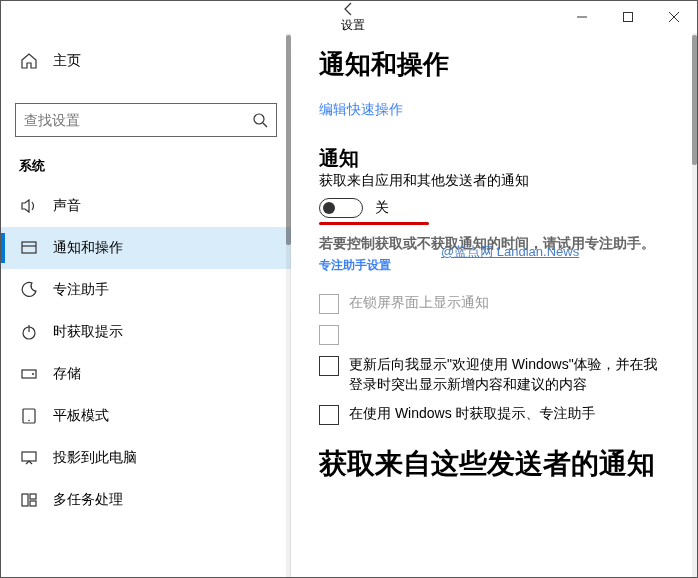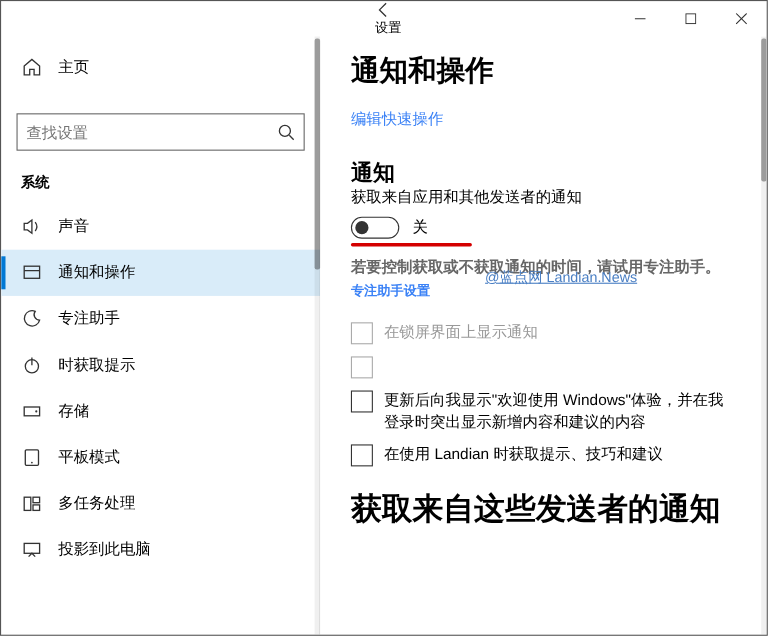--- a/index.html
+++ b/index.html
@@ -171,36 +171,36 @@
             <svg width="18" height="18" viewBox="0 0 18 18">
               <rect x="3" y="2" width="12" height="14" rx="1" stroke="#333" fill="none" stroke-width="1.2"></rect>
               <circle cx="9" cy="13.5" r="0.8" fill="#333"></circle>
             </svg>
           </span>
         <span>平板模式</span>
       </div>
       <div class="nav-item">
         <span class="icon">
             <svg width="18" height="18" viewBox="0 0 18 18">
+              <rect x="2" y="3" width="14" height="9" stroke="#333" fill="none" stroke-width="1.2"></rect>
+              <path d="M6 15 L9 12 L12 15" stroke="#333" fill="none" stroke-width="1.2"></path>
+            </svg>
+          </span>
+        <span>投影到此电脑</span>
+      </div>
+      <div class="nav-item">
+        <span class="icon">
+            <svg width="18" height="18" viewBox="0 0 18 18">
               <rect x="2" y="3" width="6" height="12" stroke="#333" fill="none" stroke-width="1.2"></rect>
               <rect x="10" y="3" width="6" height="5" stroke="#333" fill="none" stroke-width="1.2"></rect>
               <rect x="10" y="10" width="6" height="5" stroke="#333" fill="none" stroke-width="1.2"></rect>
             </svg>
           </span>
         <span>多任务处理</span>
       </div>
-      <div class="nav-item">
-        <span class="icon">
-            <svg width="18" height="18" viewBox="0 0 18 18">
-              <rect x="2" y="3" width="14" height="9" stroke="#333" fill="none" stroke-width="1.2"></rect>
-              <path d="M6 15 L9 12 L12 15" stroke="#333" fill="none" stroke-width="1.2"></path>
-            </svg>
-          </span>
-        <span>投影到此电脑</span>
-      </div>
     </div>
 
     <div class="scrollbar">
       <div class="thumb" style="top:2px; height:210px;"></div>
     </div>
   </div>
 
   <div class="content">
     <h1>通知和操作</h1>
 
@@ -232,21 +232,21 @@
       </div>
       <div class="check-row disabled">
         <div class="checkbox"></div>
       </div>
       <div class="check-row">
         <div class="checkbox"></div>
         <span>更新后向我显示"欢迎使用 Windows"体验，并在我登录时突出显示新增内容和建议的内容</span>
       </div>
       <div class="check-row">
         <div class="checkbox"></div>
-        <span>在使用 Landian 时获取提示、技巧和建议</span>
+        <span>在使用 Windows 时获取提示、专注助手</span>
       </div>
     </div>
 
     <div class="section-h2">获取来自这些发送者的通知</div>
 
     <div class="scrollbar" style="right:0;">
       <div class="thumb" style="top:2px; height:130px;"></div>
     </div>
   </div>
 

